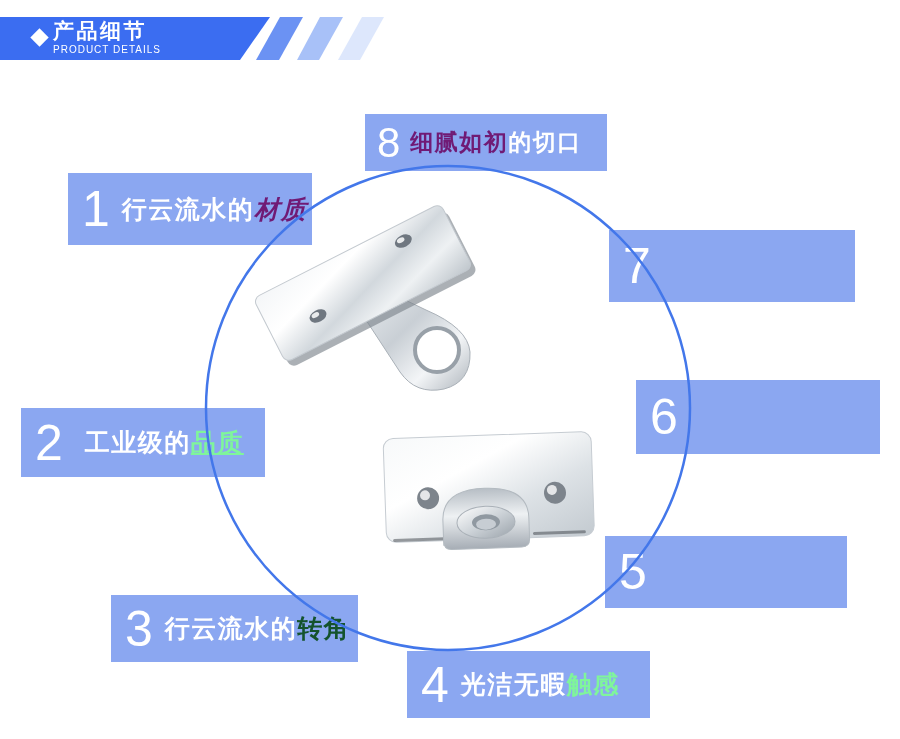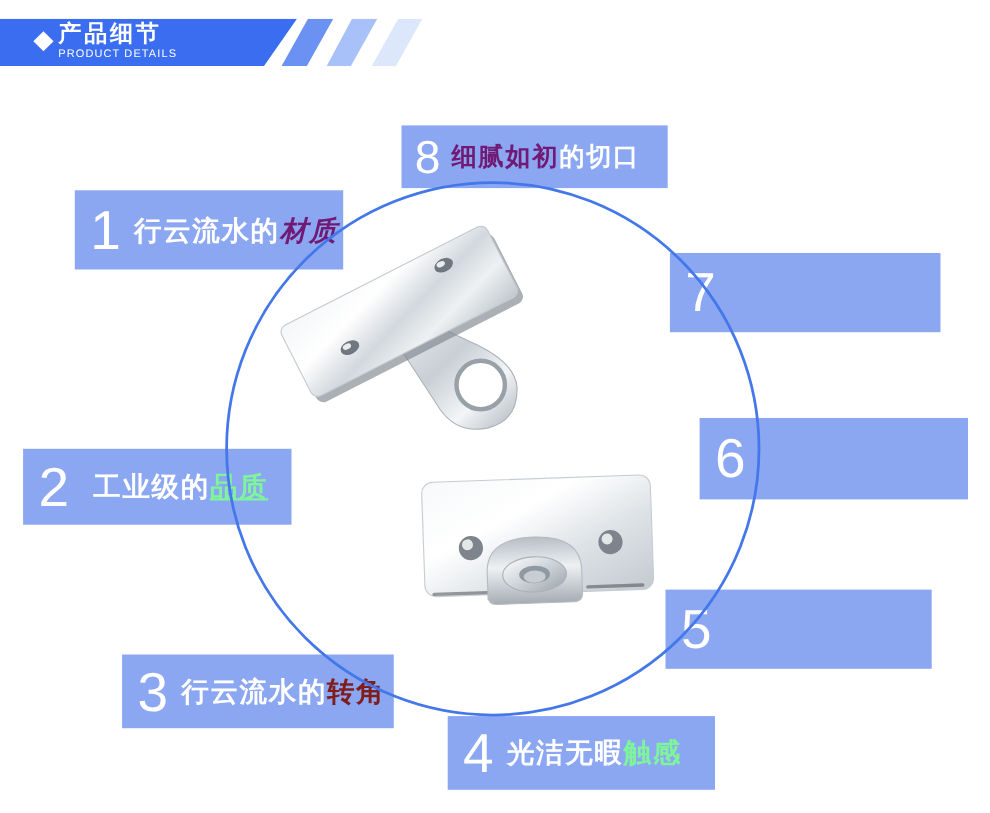--- a/index.html
+++ b/index.html
@@ -129,21 +129,21 @@
   <div class="callout c1" style="background: rgb(139, 167, 241);">
     <span class="num">1</span>
     <span class="txt"><span style="color: rgb(255, 255, 255);">行云流水的</span><span style="color: #701a75; font-style: italic;">材质</span></span>
   </div>
   <div class="callout c2" style="background: rgb(139, 167, 241);">
     <span class="num">2</span>
     <span class="txt"><span style="color: rgb(255, 255, 255);">工业级的</span><span style="color: rgb(127, 245, 155); text-decoration: underline;">品质</span></span>
   </div>
   <div class="callout c3" style="background: rgb(139, 167, 241);">
     <span class="num">3</span>
-    <span class="txt"><span style="color: rgb(255, 255, 255);">行云流水的</span><span style="color: #7f1d1d; text-align: center;">转角</span></span>
+    <span class="txt"><span style="color: rgb(255, 255, 255);">行云流水的</span><span style="color: #14532d; text-align: center;">转角</span></span>
   </div>
   <div class="callout c4" style="background: rgb(139, 167, 241);">
     <span class="num">4</span>
     <span class="txt"><span style="color: rgb(255, 255, 255);">光洁无暇</span><span style="color: rgb(127, 245, 155); font-family: Liberation Mono, monospace;">触感</span></span>
   </div>
   <div class="callout c5" style="background: rgb(139, 167, 241);">
     <span class="num">5</span>
   </div>
   <div class="callout c6" style="background: rgb(139, 167, 241);">
     <span class="num">6</span>

